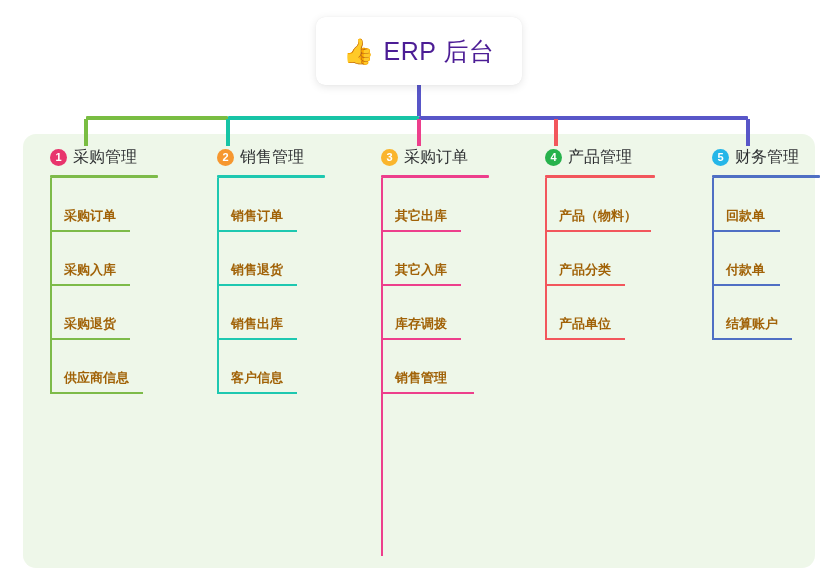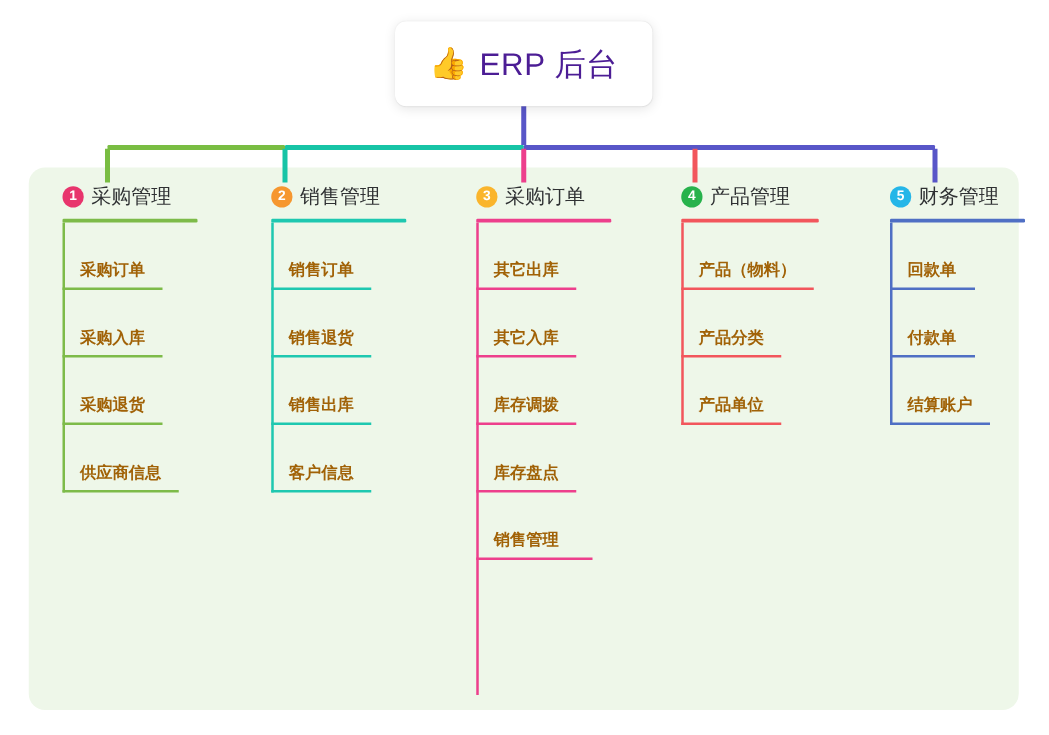--- a/index.html
+++ b/index.html
@@ -233,24 +233,20 @@
         </div>
         <div class="leaf">
           <span class="leaf-label">其它入库</span>
           <div class="leaf-rule" style="background: rgb(237, 63, 140); width: 80px;"></div>
         </div>
         <div class="leaf">
           <span class="leaf-label">库存调拨</span>
           <div class="leaf-rule" style="background: rgb(237, 63, 140); width: 80px;"></div>
         </div>
         <div class="leaf">
-          <span class="leaf-label">库存盘点</span>
-          <div class="leaf-rule" style="background: rgb(237, 63, 140); width: 80px;"></div>
-        </div>
-        <div class="leaf">
           <span class="leaf-label">销售管理</span>
           <div class="leaf-rule" style="background: rgb(237, 63, 140); width: 93px;"></div>
         </div>
       </div>
     </div>
     <div class="column" style="left: 533px; top: 146px; width: 160px;">
       <div class="col-head">
         <span class="badge" style="background: rgb(39, 178, 76);">4</span>
         <span class="col-title">产品管理</span>
       </div>

